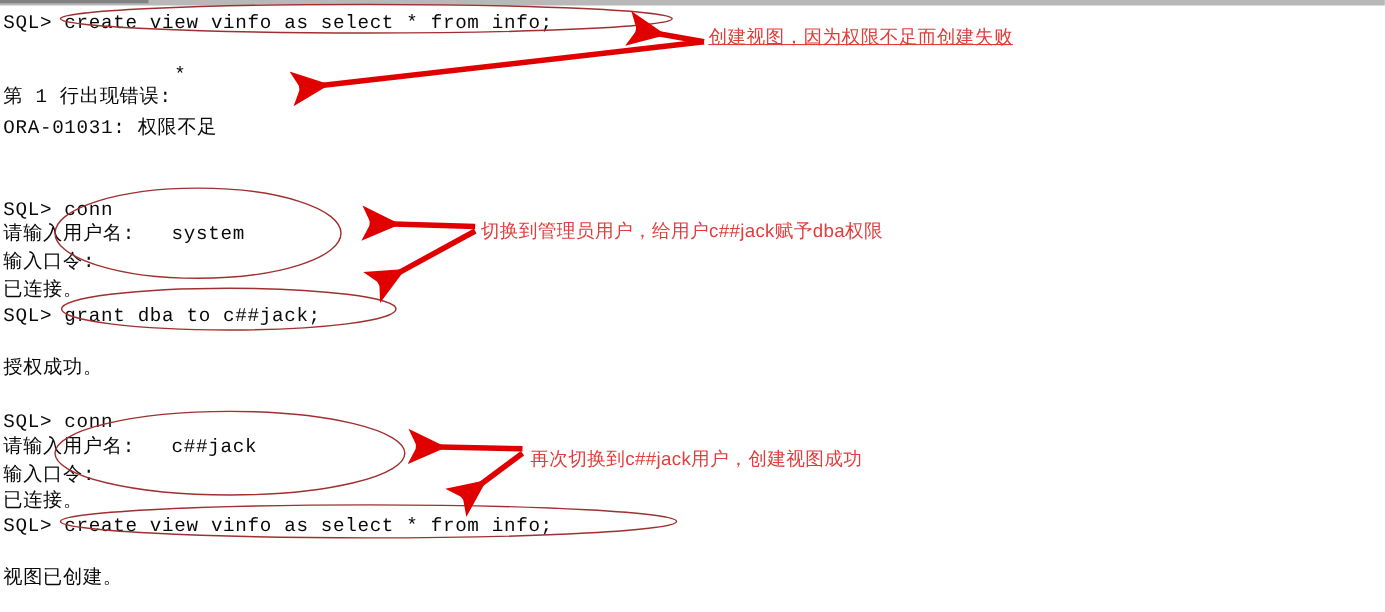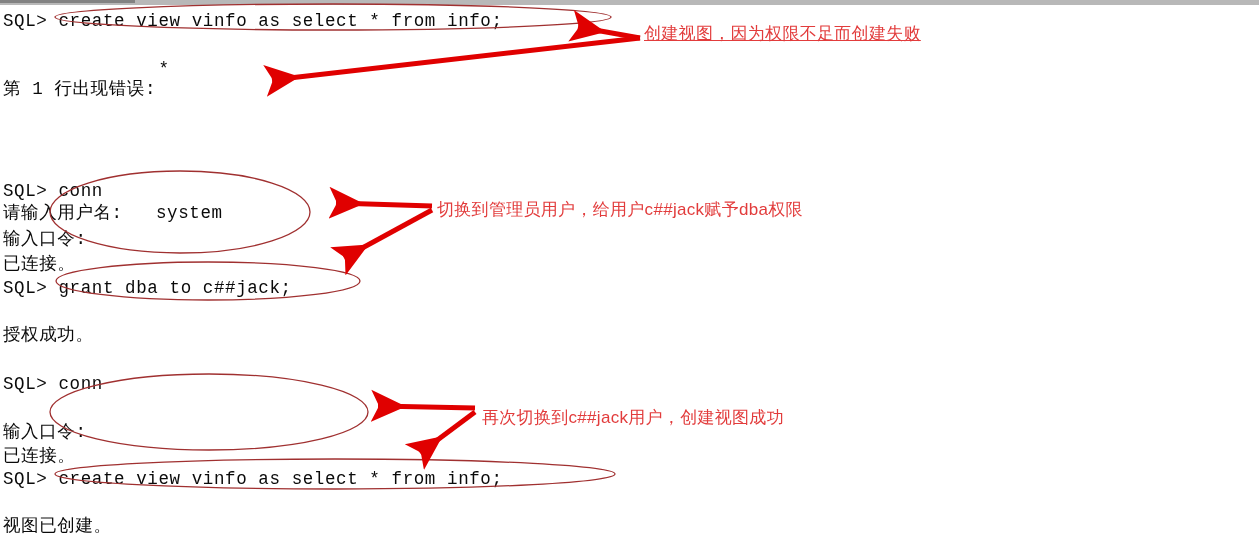--- a/index.html
+++ b/index.html
@@ -67,27 +67,29 @@
 <body>
 
 <div id="top-chrome">
   <div id="top-chrome-left"></div>
 </div>
 
 <div id="terminal">
     <div class="tline" style="left: 3px; top: 6px;">SQL&gt; create view vinfo as select * from info;</div>
     <div class="tline" style="left: 3px; top: 54px;">              *</div>
     <div class="tline" style="left: 3px; top: 74px;">第 1 行出现错误:</div>
+    <div class="tline" style="left: 3px; top: 102px;">ORA-01031: 权限不足</div>
     <div class="tline" style="left: 3px; top: 176px;">SQL&gt; conn</div>
     <div class="tline" style="left: 3px; top: 198px;">请输入用户名:   system</div>
     <div class="tline" style="left: 3px; top: 224px;">输入口令:</div>
     <div class="tline" style="left: 3px; top: 249px;">已连接。</div>
     <div class="tline" style="left: 3px; top: 273px;">SQL&gt; grant dba to c##jack;</div>
     <div class="tline" style="left: 3px; top: 320px; font-family: Liberation Mono, monospace;">授权成功。</div>
     <div class="tline" style="left: 3px; top: 369px;">SQL&gt; conn</div>
+    <div class="tline" style="left: 3px; top: 392px;">请输入用户名:   c##jack</div>
     <div class="tline" style="left: 3px; top: 417px;">输入口令:</div>
     <div class="tline" style="left: 3px; top: 441px;">已连接。</div>
     <div class="tline" style="left: 3px; top: 464px;">SQL&gt; create view vinfo as select * from info;</div>
     <div class="tline" style="left: 3px; top: 511px;">视图已创建。</div>
   </div>
 
 <svg id="overlay" viewBox="0 0 1259 556" width="1259" height="556">
   <defs>
     <marker id="ah" markerWidth="7" markerHeight="7" refX="5.6" refY="3.5" orient="auto" markerUnits="strokeWidth">
       <path d="M 0 3.5 L 7 0.3 L 5.4 3.5 L 7 6.7 Z" fill="#e00000"></path>

